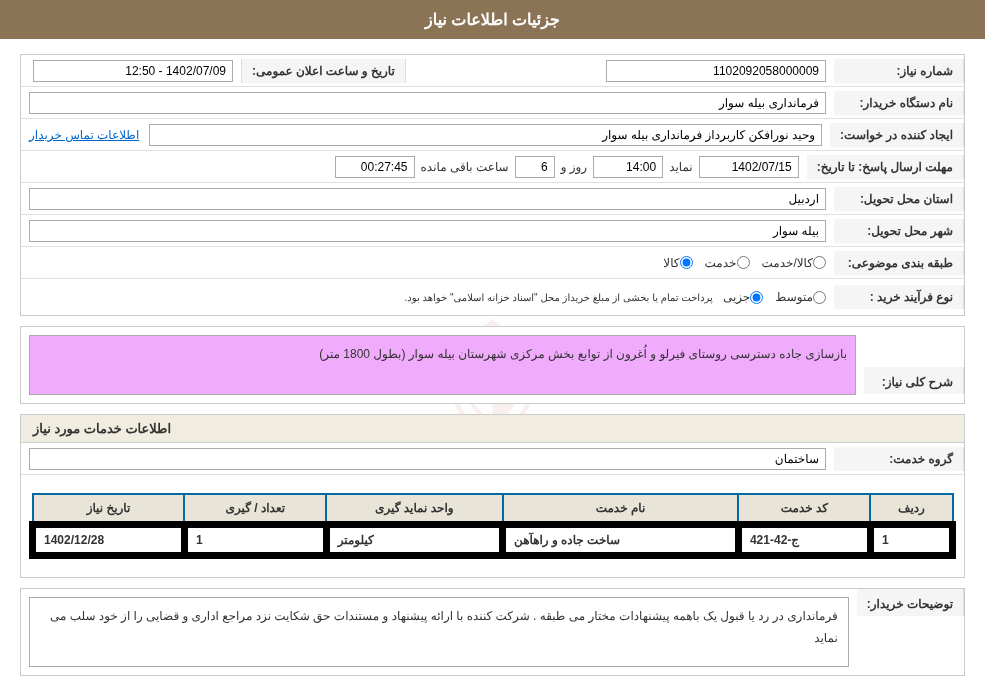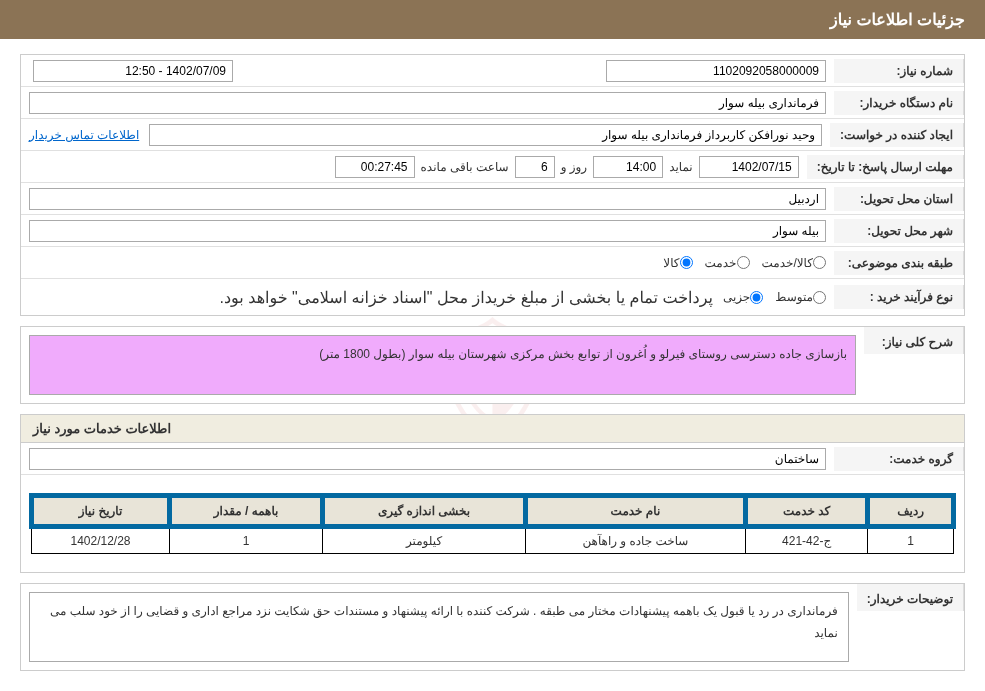--- a/index.html
+++ b/index.html
@@ -12,20 +12,21 @@
     }
     .page-wrapper {
       width: 985px;
       min-height: 691px;
       background: #fff;
       margin: 0 auto;
     }
     .header-bar {
       background: #8B7355;
       color: #fff;
+      text-align: center;
       padding: 10px 20px;
       font-size: 16px;
       font-weight: bold;
     }
     .content {
       padding: 15px 20px;
     }
     .form-section {
       border: 1px solid #ccc;
       margin-bottom: 10px;
@@ -111,29 +112,30 @@
       margin: 10px 0;
     }
     table {
       width: 100%;
       border-collapse: collapse;
       font-size: 12px;
       direction: rtl;
     }
     table th {
       background: #e8e4d8;
-      border: 5px solid #0369a1;
+      border: 2px solid #0369a1;
       padding: 6px 8px;
       text-align: center;
       font-weight: bold;
     }
     table td {
-      border: 1px solid #000000;
+      border: 7px solid #000000;
       padding: 5px 8px;
-      text-align: center;
+      text-align: left;
+      font-weight: bold;
     }
     table tr:nth-child(even) {
       background: #fafafa;
     }
     .buyer-desc {
       border: 1px solid #aaa;
       padding: 8px 10px;
       font-size: 12px;
       line-height: 1.8;
       direction: rtl;
@@ -201,20 +203,21 @@
     </div>
 
     <div class="content">
       <div class="form-section">
 
         <div class="row">
           <div class="label-cell">شماره نیاز:</div>
           <div class="value-cell">
             <input class="input-box" style="width: 220px;" type="text" readonly="" value="1102092058000009">
           </div>
+          <div class="label-cell" style="border-right:1px solid #ddd; border-left:1px solid #ddd;">تاریخ و ساعت اعلان عمومی:</div>
           <div class="value-cell" style="max-width:220px;">
             <input class="input-box" style="width: 200px;" type="text" readonly="" value="1402/07/09 - 12:50">
           </div>
         </div>
 
         <div class="row">
           <div class="label-cell">نام دستگاه خریدار:</div>
           <div class="value-cell">
             <input class="input-box input-full" type="text" readonly="" value="فرمانداری بیله سوار" style="">
           </div>
@@ -281,28 +284,28 @@
             <div class="radio-group">
               <div class="radio-item">
                 <input type="radio" name="farayand" style="">
                 <span>متوسط</span>
               </div>
               <div class="radio-item">
                 <input type="radio" name="farayand" checked="" style="">
                 <span>جزیی</span>
               </div>
             </div>
-            <span style="font-size:16px; color:#333;">پرداخت تمام یا بخشی از مبلغ خریداز محل "اسناد خزانه اسلامی" خواهد بود.</span>
+            <span style="font-size:10px; color:#333;">پرداخت تمام یا بخشی از مبلغ خریداز محل "اسناد خزانه اسلامی" خواهد بود.</span>
           </div>
         </div>
       </div>
 
       <div class="form-section">
         <div class="row">
-          <div class="label-cell" style="min-width:100px; vertical-align:top; align-self:flex-start; padding-top:8px;">شرح کلی نیاز:</div>
+          <div class="label-cell" style="min-width:100px; vertical-align:top; align-self:flex-start; padding-top:8px;margin-top:40px;">شرح کلی نیاز:</div>
           <div class="value-cell" style="padding:8px;">
             <div class="description-box" style="width:100%;">بازسازی جاده دسترسی روستای فیرلو و اُغرون از توابع بخش مرکزی شهرستان بیله سوار (بطول 1800 متر)</div>
           </div>
         </div>
       </div>
 
       <div class="form-section">
         <div class="divider-label">اطلاعات خدمات مورد نیاز</div>
 
         <div class="row">
@@ -312,22 +315,22 @@
           </div>
         </div>
 
         <div class="table-section" style="padding:8px;">
           <table>
             <thead>
               <tr>
                 <th>ردیف</th>
                 <th>کد خدمت</th>
                 <th>نام خدمت</th>
-                <th>بخشی اندازه گیری</th>
-                <th>باهمه / مقدار</th>
+                <th>واحد نماید گیری</th>
+                <th>تعداد / گیری</th>
                 <th>تاریخ نیاز</th>
               </tr>
             </thead>
             <tbody id="services-tbody">
             <tr>
       <td>1</td>
       <td>ج-42-421</td>
       <td>ساخت جاده و راهآهن</td>
       <td>کیلومتر</td>
       <td>1</td>

